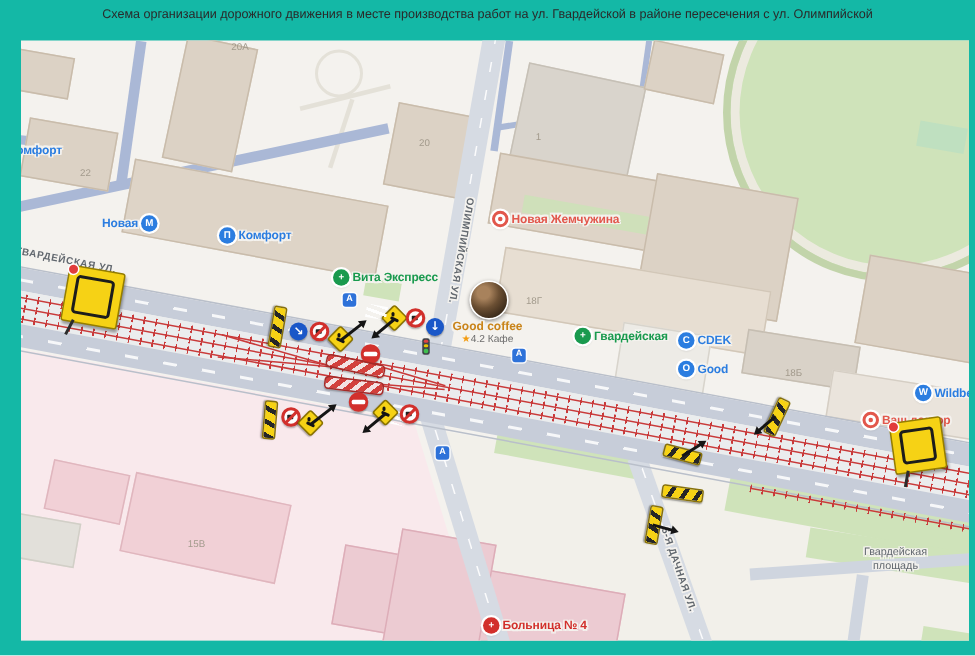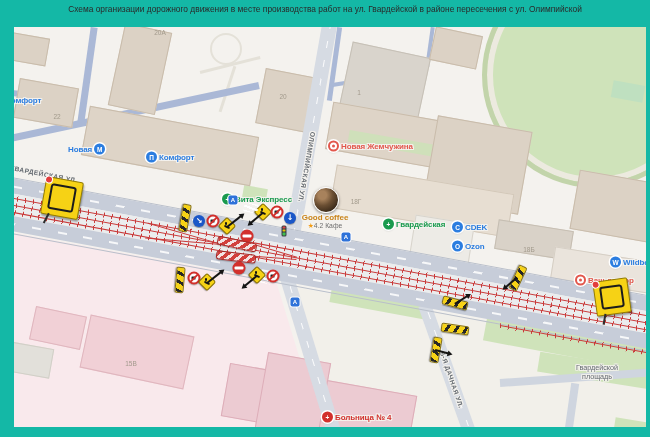--- a/index.html
+++ b/index.html
@@ -171,60 +171,60 @@
       <div class="dash" style="top:44px;"></div>
     </div>
     <div class="ab" style="left:486px;top:296px;width:160px;height:5px;transform:rotate(10.5deg);transform-origin:0 50%;
                 background-image:repeating-linear-gradient(90deg,#c93a3a 0 1px,transparent 1px 8px),linear-gradient(#c93a3a,#c93a3a);
                 background-size:100% 5px,100% 1.3px;background-position:0 0,0 1.9px;background-repeat:repeat-x,repeat-x;"></div>
 
     <div id="overlay" class="ab" style="left:0;top:0;width:632px;height:400px;">
         <div class="street-label halo" style="left: 30px; top: 147px; transform: translate(-50%, -50%) rotate(11deg);">ГВАРДЕЙСКАЯ УЛ.</div>
         <div class="street-label halo" style="left: 293px; top: 140px; transform: translate(-50%, -50%) rotate(100deg);">ОЛИМПИЙСКАЯ УЛ.</div>
         <div class="street-label halo" style="left: 438px; top: 353px; transform: translate(-50%, -50%) rotate(71deg);">5-Я ДАЧНАЯ УЛ.</div>
-        <div class="street-label halo" style="left: 583px; top: 345px; transform: translate(-50%, -50%) rotate(0deg); white-space: normal; width: 58px; text-align: center; letter-spacing: 0px; font-weight: normal; font-size: 7.2px;">Гвардейской площадь</div>
+        <div class="street-label halo" style="left: 583px; top: 345px; transform: translate(-50%, -50%) rotate(0deg); white-space: normal; width: 58px; text-align: center; letter-spacing: 0px; font-weight: normal; font-size: 7.2px;">Гвардейская площадь</div>
         <div class="hnum" style="left: 146px; top: 5px;">20А</div>
         <div class="hnum" style="left: 43px; top: 89px;">22</div>
         <div class="hnum" style="left: 269px; top: 69px;">20</div>
         <div class="hnum" style="left: 345px; top: 65px;">1</div>
         <div class="hnum" style="left: 342px; top: 174px;">18Г</div>
         <div class="hnum" style="left: 515px; top: 222px;">18Б</div>
         <div class="hnum" style="left: 117px; top: 336px;">15В</div>
         <div class="poi" style="left: -8px; top: 73px;">
           <span class="lb halo" style="color: rgb(43, 125, 224);">Комфорт</span>
         </div>
         <div class="poi" style="left: 54px; top: 122px; flex-direction: row-reverse;">
           <div class="ic" style="background: rgb(43, 125, 224);">М</div>
           <span class="lb halo" style="color: rgb(43, 125, 224);">Новая</span>
         </div>
         <div class="poi" style="left: 132px; top: 130px;">
           <div class="ic" style="background: rgb(43, 125, 224);">П</div>
           <span class="lb halo" style="color: rgb(43, 125, 224);">Комфорт</span>
         </div>
-        <div class="poi" style="left: 208px; top: 172px;">
+        <div class="poi" style="left: 208px; top: 158px;">
           <div class="ic" style="background: rgb(25, 154, 78);">+</div>
           <span class="lb halo" style="color: rgb(25, 154, 78);">Вита Экспресс</span>
         </div>
         <div class="poi" style="left: 314px; top: 119px;">
           <div class="ic" style="background: rgb(255, 255, 255); border: 2.5px solid rgb(226, 87, 76); width: 7px; height: 7px;">
             <span class="ring-in" style="background:#e2574c"></span>
           </div>
           <span class="lb halo" style="color: rgb(226, 87, 76);">Новая Жемчужина</span>
         </div>
         <div class="poi" style="left: 369px; top: 197px;">
           <div class="ic" style="background: rgb(25, 154, 78);">+</div>
           <span class="lb halo" style="color: rgb(25, 154, 78);">Гвардейская</span>
         </div>
         <div class="poi" style="left: 438px; top: 200px;">
           <div class="ic" style="background: rgb(43, 125, 224);">C</div>
           <span class="lb halo" style="color: rgb(43, 125, 224);">CDEK</span>
         </div>
         <div class="poi" style="left: 438px; top: 219px;">
           <div class="ic" style="background: rgb(43, 125, 224);">O</div>
-          <span class="lb halo" style="color: rgb(43, 125, 224);">Ozon</span>
+          <span class="lb halo" style="color: rgb(43, 125, 224);">Good</span>
         </div>
         <div class="poi" style="left: 596px; top: 235px;">
           <div class="ic" style="background: rgb(43, 125, 224);">W</div>
           <span class="lb halo" style="color: rgb(43, 125, 224);">Wildberries</span>
         </div>
         <div class="poi" style="left: 561px; top: 253px;">
           <div class="ic" style="background: rgb(255, 255, 255); border: 2.5px solid rgb(226, 87, 76); width: 7px; height: 7px;">
             <span class="ring-in" style="background:#e2574c"></span>
           </div>
           <span class="lb halo" style="color: rgb(226, 87, 76);">Ваш доктор</span>

